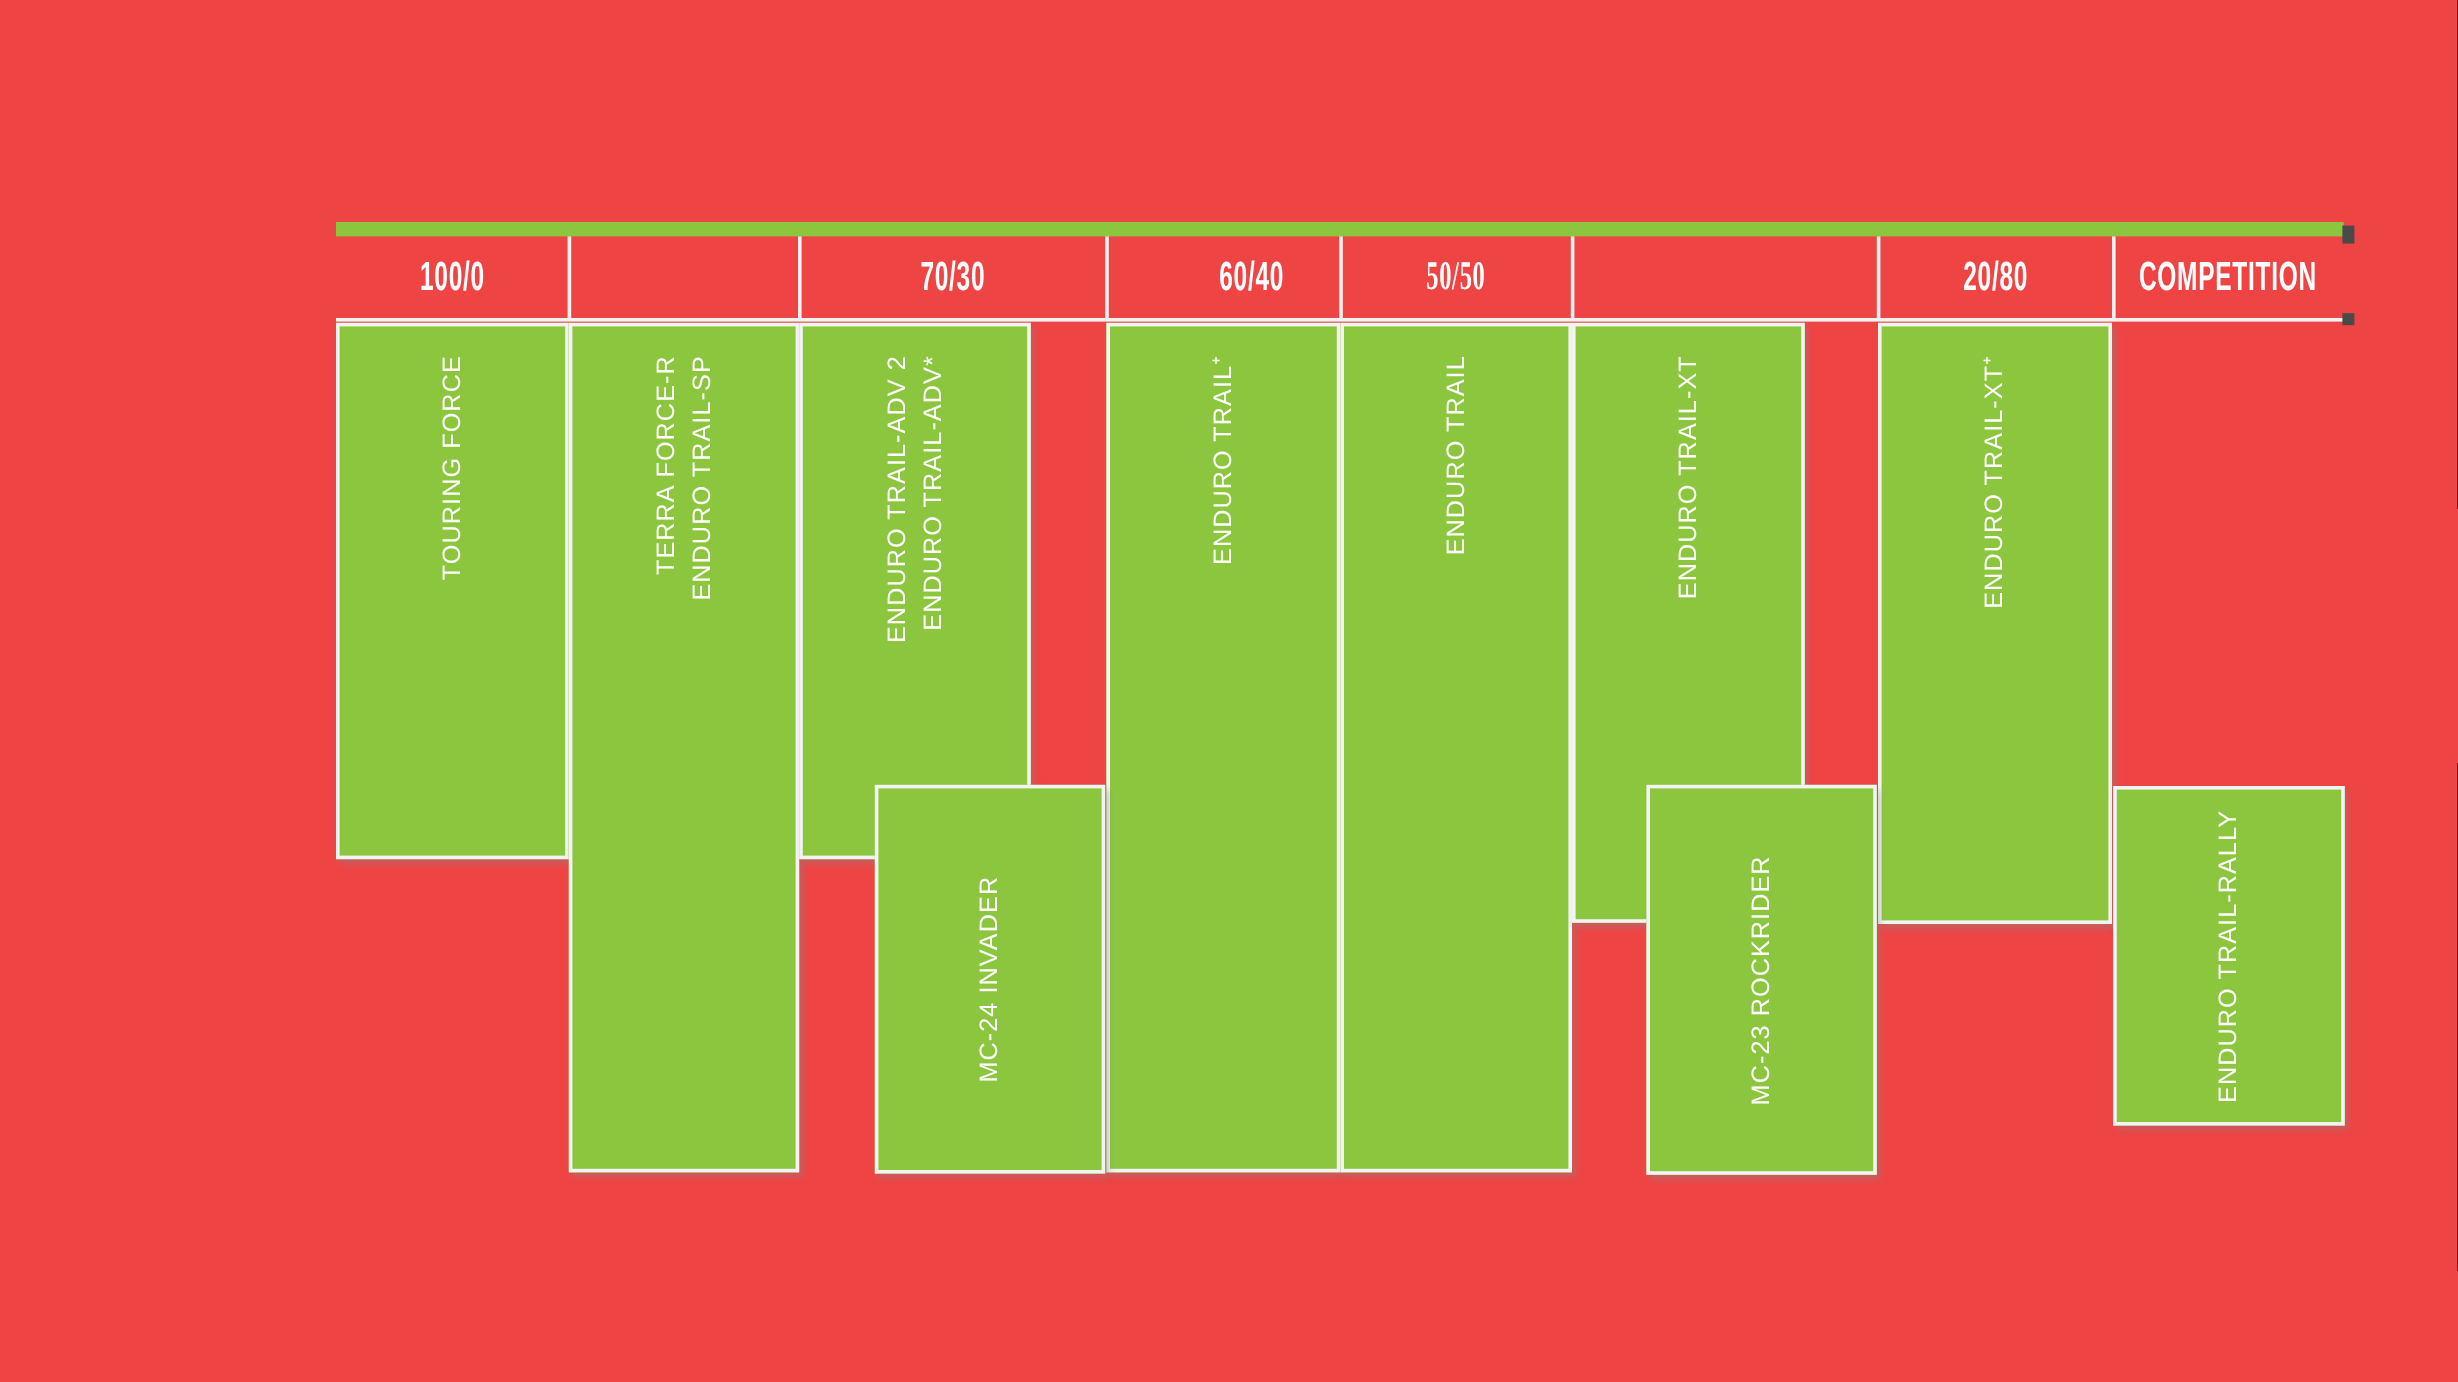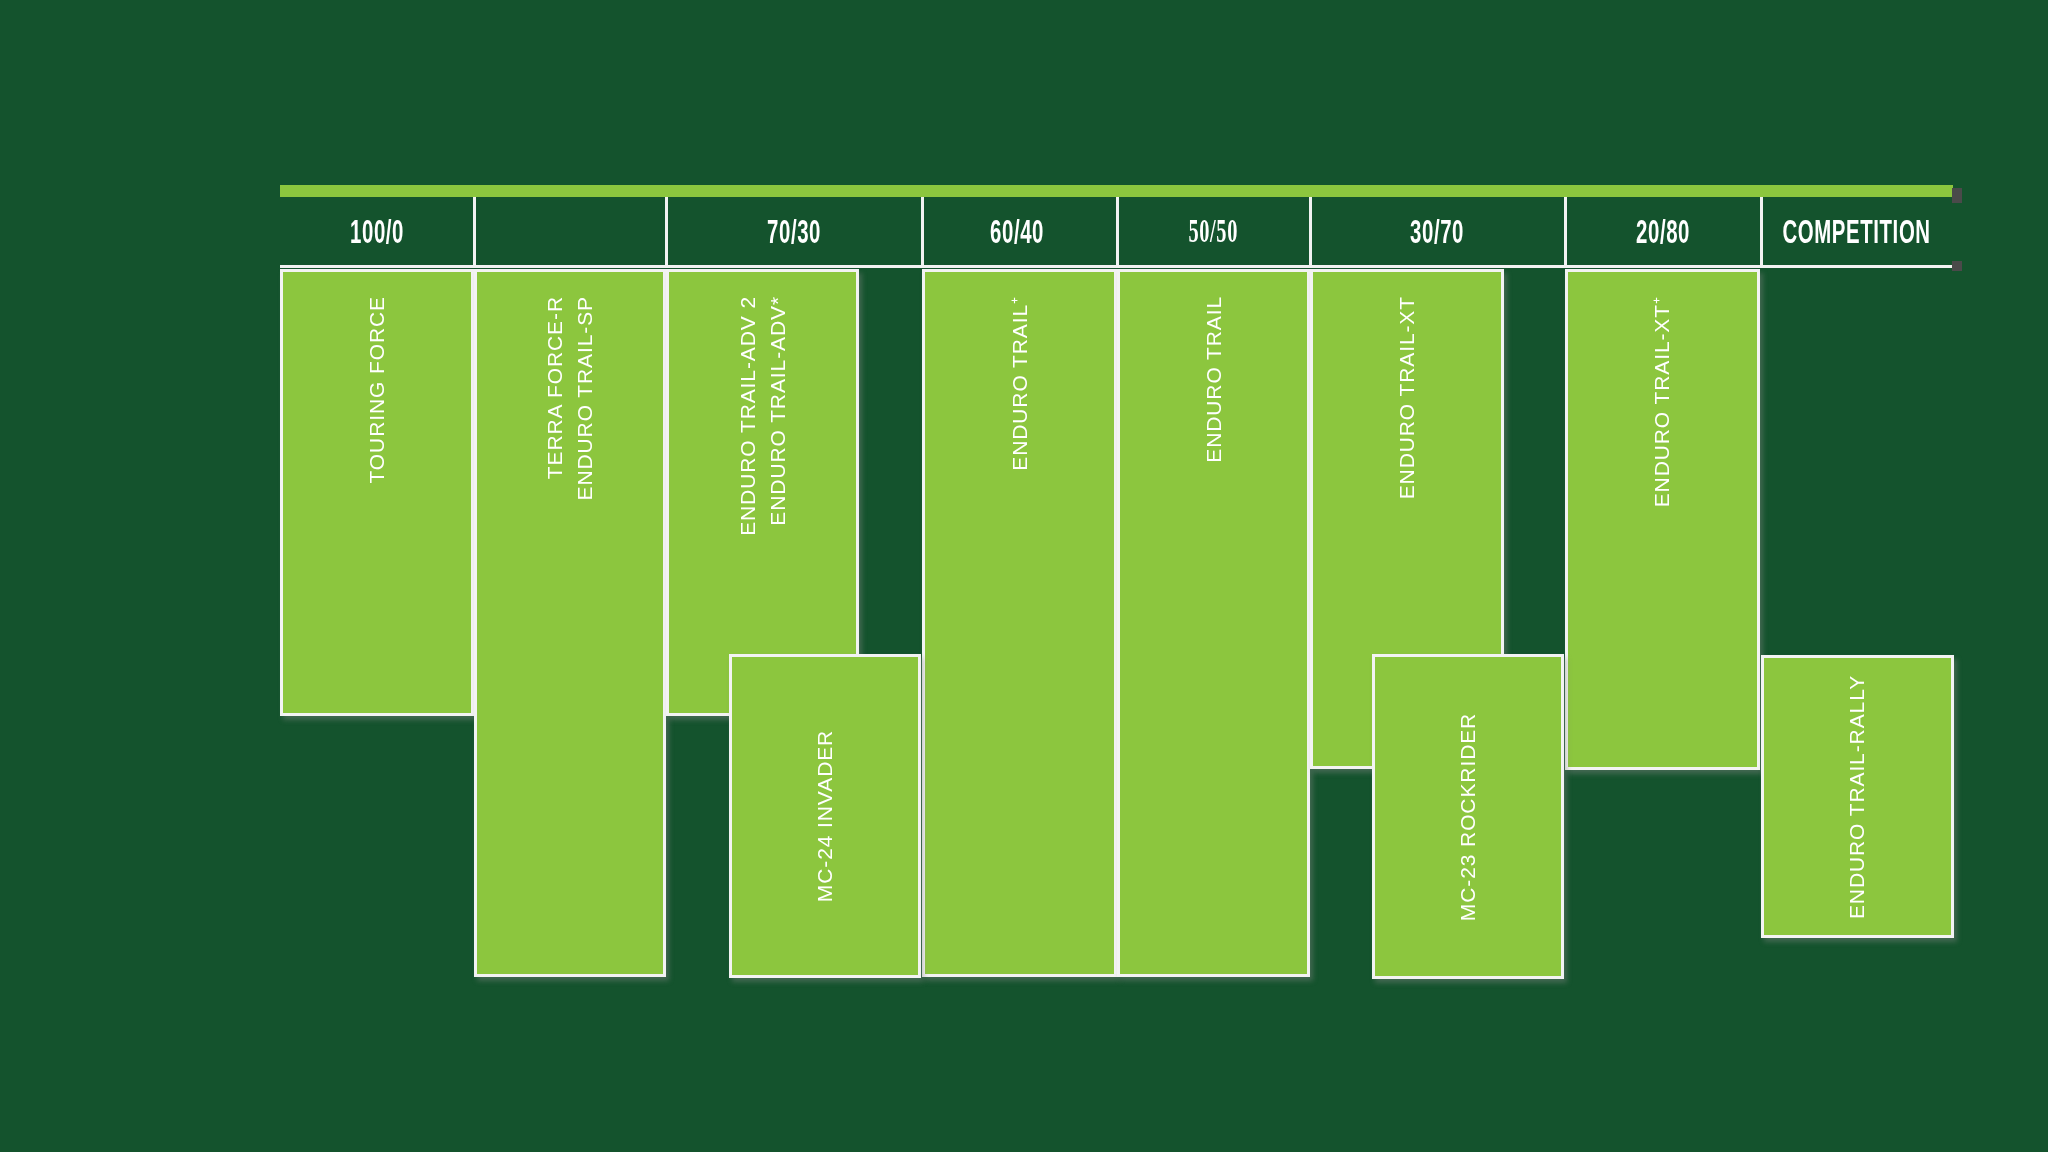--- a/index.html
+++ b/index.html
@@ -1,31 +1,31 @@
 <!DOCTYPE html>
 <html><head>
 <meta charset="utf-8">
 <style>
   html,body{margin:0;padding:0;background:#000;}
-  .stage{position:relative;width:2048px;height:1152px;background:#14532d;overflow:hidden;
+  .stage{position:relative;width:2048px;height:1152px;background:#ef4444;overflow:hidden;
          font-family:"Liberation Sans",sans-serif;}
 
   
   .top-strip{position:absolute;left:280px;top:185px;width:1673px;height:12px;background:#8cc63e;}
   .header-underline{position:absolute;left:280px;top:265px;width:1673px;height:3px;background:#f2f2f2;}
   .handle{position:absolute;background:#4a4a4a;}
   .handle-a{left:1952px;top:188px;width:10px;height:15px;}
   .handle-b{left:1952px;top:261px;width:10px;height:10px;}
 
   
   .hcell{position:absolute;top:197px;height:68px;display:flex;align-items:center;justify-content:center;}
   .hcell span{display:block;color:#fff;font-weight:700;font-size:34px;letter-spacing:1px;
               transform:scaleX(0.60);transform-origin:50% 50%;white-space:nowrap;}
   .hc1{left:280px;width:194px;} .hc2{left:474px;width:192px;} .hc3{left:666px;width:257px;}
-  .hc4{left:920px;width:194px;} .hc5{left:1117px;width:193px;font-family:Liberation Serif, serif;} .hc6{left:1310px;width:255px;}
+  .hc4{left:946px;width:194px;} .hc5{left:1117px;width:193px;font-family:Liberation Serif, serif;} .hc6{left:1310px;width:255px;}
   .hc7{left:1565px;width:196px;} .hc8{left:1761px;width:192px;}
 
   .hdiv{position:absolute;top:197px;height:68px;width:3px;background:#f2f2f2;}
   .d1{left:473px;} .d2{left:665px;} .d3{left:921px;} .d4{left:1116px;}
   .d5{left:1309px;} .d6{left:1564px;} .d7{left:1760px;}
 
   
   .bar{position:absolute;background:#8cc63e;border:3px solid #f3f3f3;box-sizing:border-box;
        box-shadow:3px 4px 5px rgba(135,135,135,0.40);}
   .b-touring{left:280px;top:269px;width:194px;height:447px;}
@@ -66,23 +66,20 @@
       <span>100/0</span>
     </div>
   <div class="hcell hc3">
       <span>70/30</span>
     </div>
   <div class="hcell hc4">
       <span>60/40</span>
     </div>
   <div class="hcell hc5">
       <span>50/50</span>
-    </div>
-  <div class="hcell hc6">
-      <span>30/70</span>
     </div>
   <div class="hcell hc7">
       <span>20/80</span>
     </div>
   <div class="hcell hc8">
       <span>COMPETITION</span>
     </div>
 
   <div class="hdiv d1"></div>
   <div class="hdiv d2"></div>

